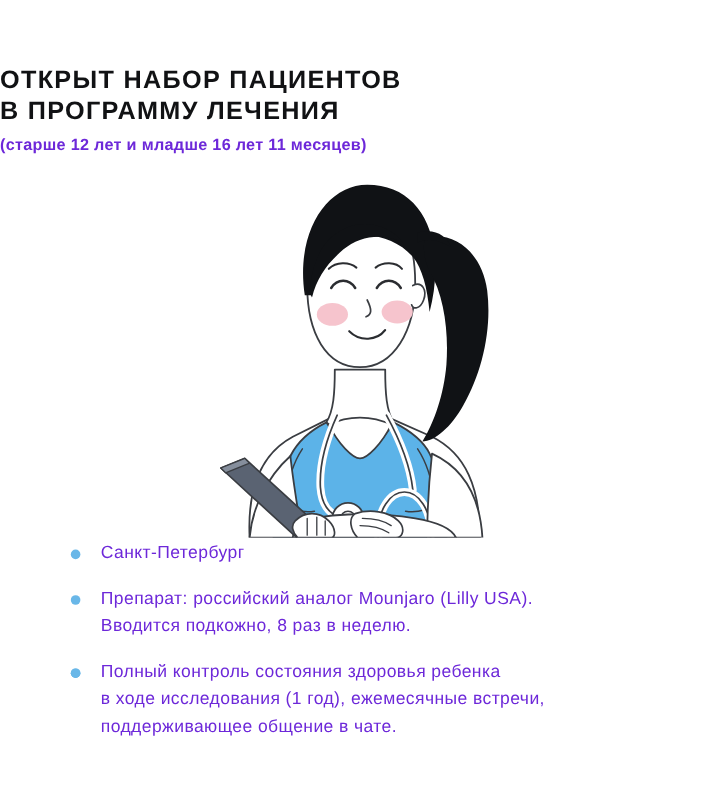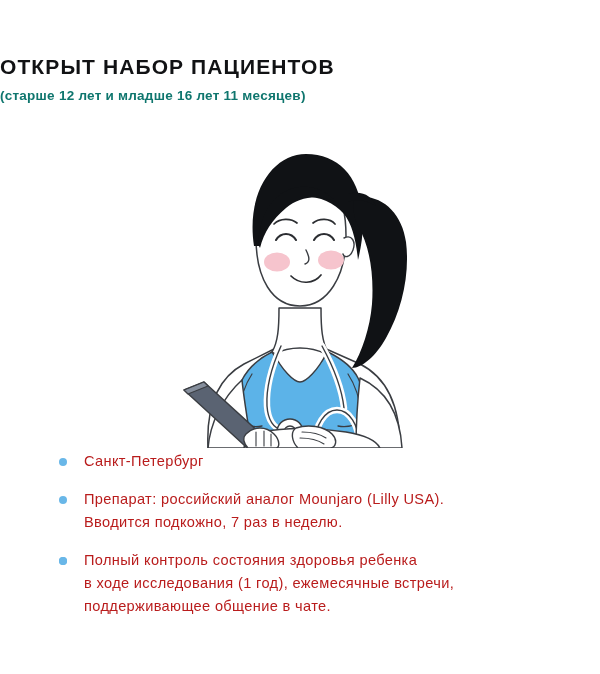--- a/index.html
+++ b/index.html
@@ -31,21 +31,21 @@
     letter-spacing: 1.1px;
     color: #111214;
     line-height: 25.5px;
     white-space: nowrap;
   }
   .subtitle {
     margin-top: 7px;
     font-size: 13.5px;
     font-weight: 700;
     letter-spacing: 0.25px;
-    color: #0f766e;
+    color: #6d28d9;
     line-height: 17px;
     white-space: nowrap;
   }
 
   
   .illustration {
     position: absolute;
     top: 128px;
     left: 148px;
     width: 304px;
@@ -74,31 +74,32 @@
     position: absolute;
     left: 1px;
     top: 8px;
     width: 8px;
     height: 8px;
     border-radius: 50%;
     background: #69b7e8;
   }
   .bullet-text {
     font-size: 14.6px;
-    color: #b91c1c;
+    color: #6d28d9;
     line-height: 23px;
     letter-spacing: 0.35px;
     white-space: pre-line;
   }
 </style>
 </head>
 <body>
 
 <div class="header">
   <div class="title-line">ОТКРЫТ НАБОР ПАЦИЕНТОВ</div>
+  <div class="title-line">В ПРОГРАММУ ЛЕЧЕНИЯ</div>
   <div class="subtitle">(старше 12 лет и младше 16 лет 11 месяцев)</div>
 </div>
 
 <div class="illustration">
   <svg viewBox="0 0 304 320" xmlns="http://www.w3.org/2000/svg">
     <g fill="none" stroke="#3a3d42" stroke-width="1.6" stroke-linecap="round" stroke-linejoin="round">
 
       <path d="M60 320 C58 278 70 250 96 236 L128 220 L176 220 L212 236 C240 250 252 278 252 320 Z" fill="#ffffff" stroke="#3a3d42" stroke-width="1.5"></path>
 
       <path d="M131 180 C131 200 130 214 124 224 C136 234 168 234 180 224 C174 214 173 200 173 180 Z" fill="#ffffff" stroke="#3a3d42" stroke-width="1.5"></path>
@@ -182,21 +183,21 @@
 </div>
 
 <div class="bullets">
   <div class="bullet-item">
     <span class="bullet-dot"></span>
     <span class="bullet-text">Санкт-Петербург</span>
   </div>
   <div class="bullet-item">
     <span class="bullet-dot"></span>
     <span class="bullet-text">Препарат: российский аналог Mounjaro (Lilly USA).
-Вводится подкожно, 7 раз в неделю.</span>
+Вводится подкожно, 8 раз в неделю.</span>
   </div>
   <div class="bullet-item">
     <span class="bullet-dot"></span>
   </div>
   <div class="bullet-item">
     <span class="bullet-dot"></span>
     <span class="bullet-text">Полный контроль состояния здоровья ребенка
 в ходе исследования (1 год), ежемесячные встречи,
 поддерживающее общение в чате.</span>
   </div>

